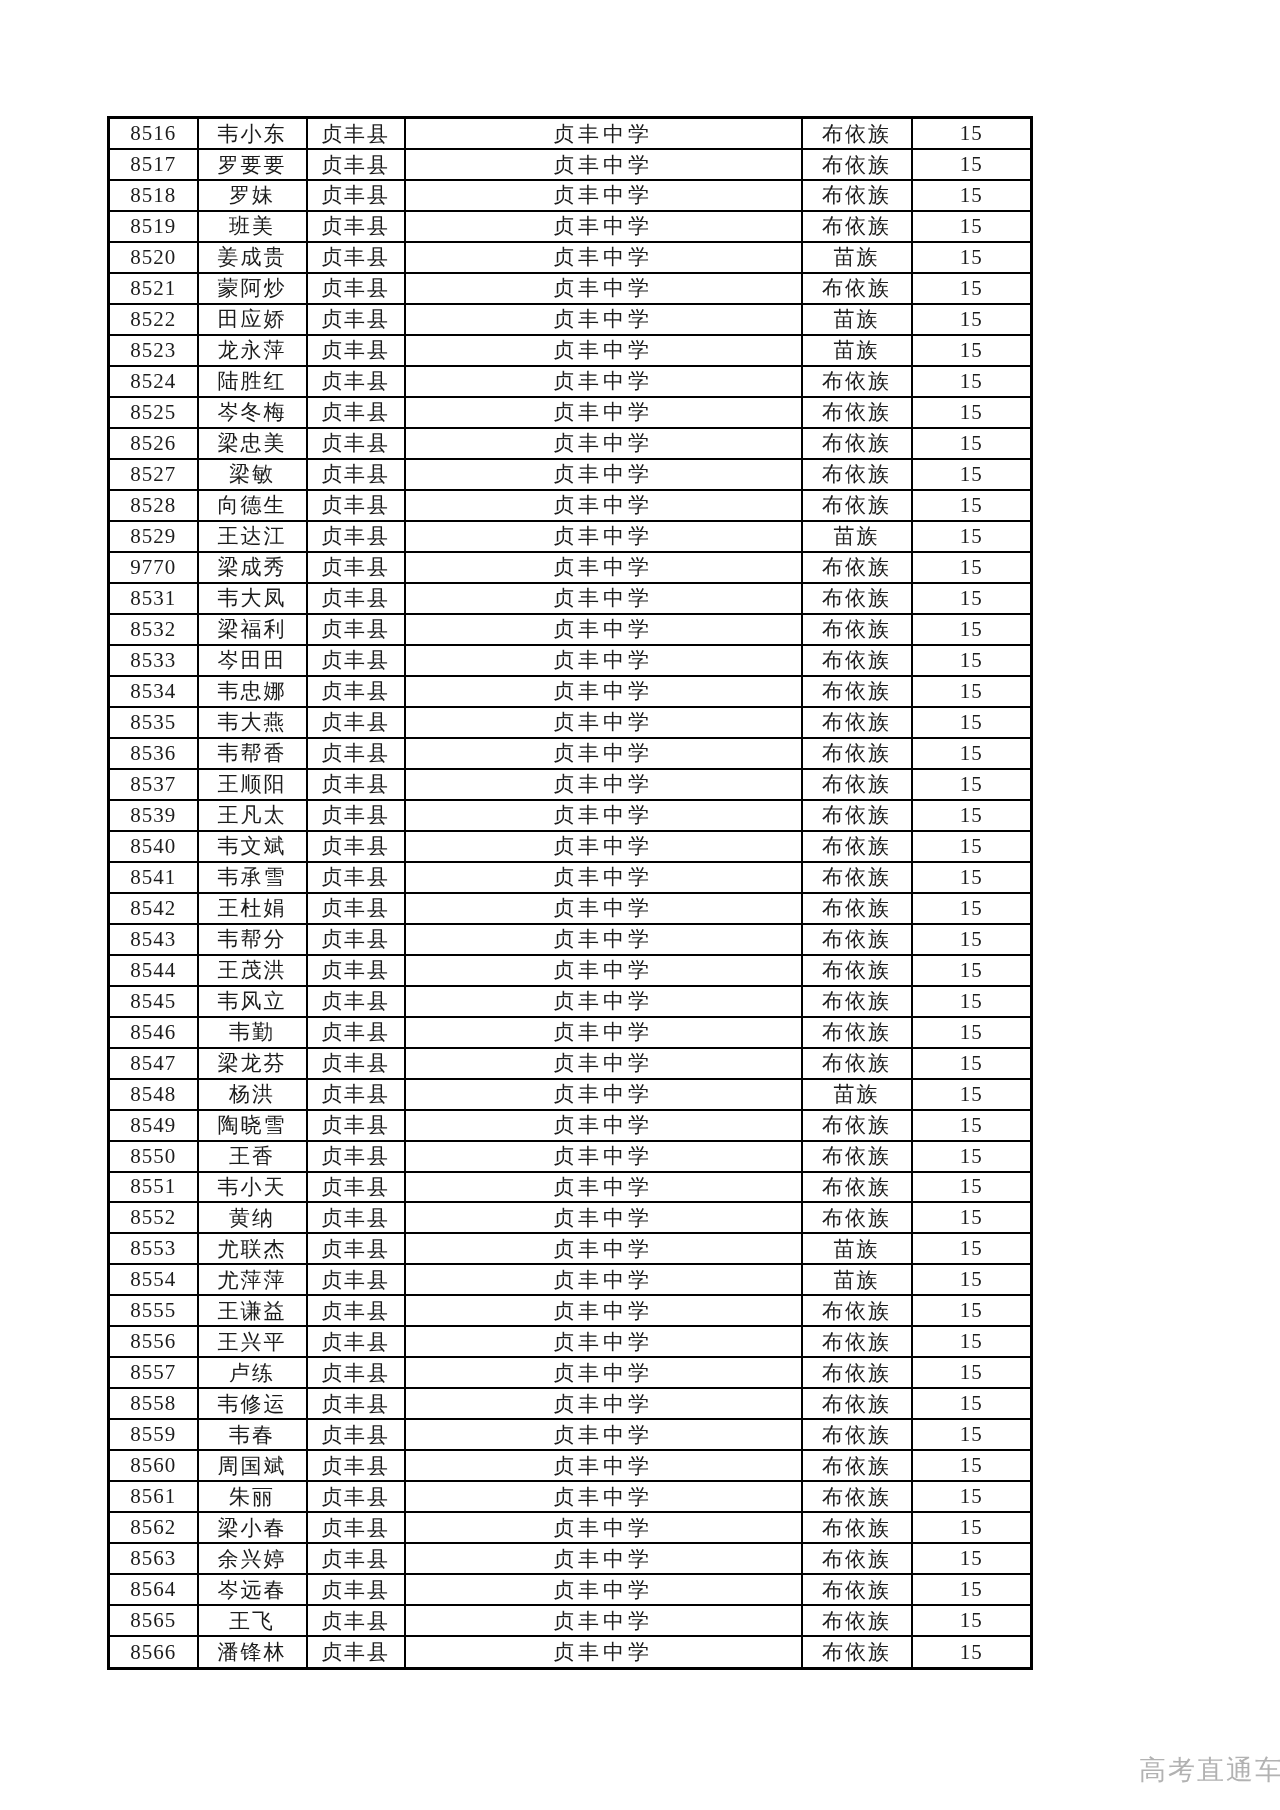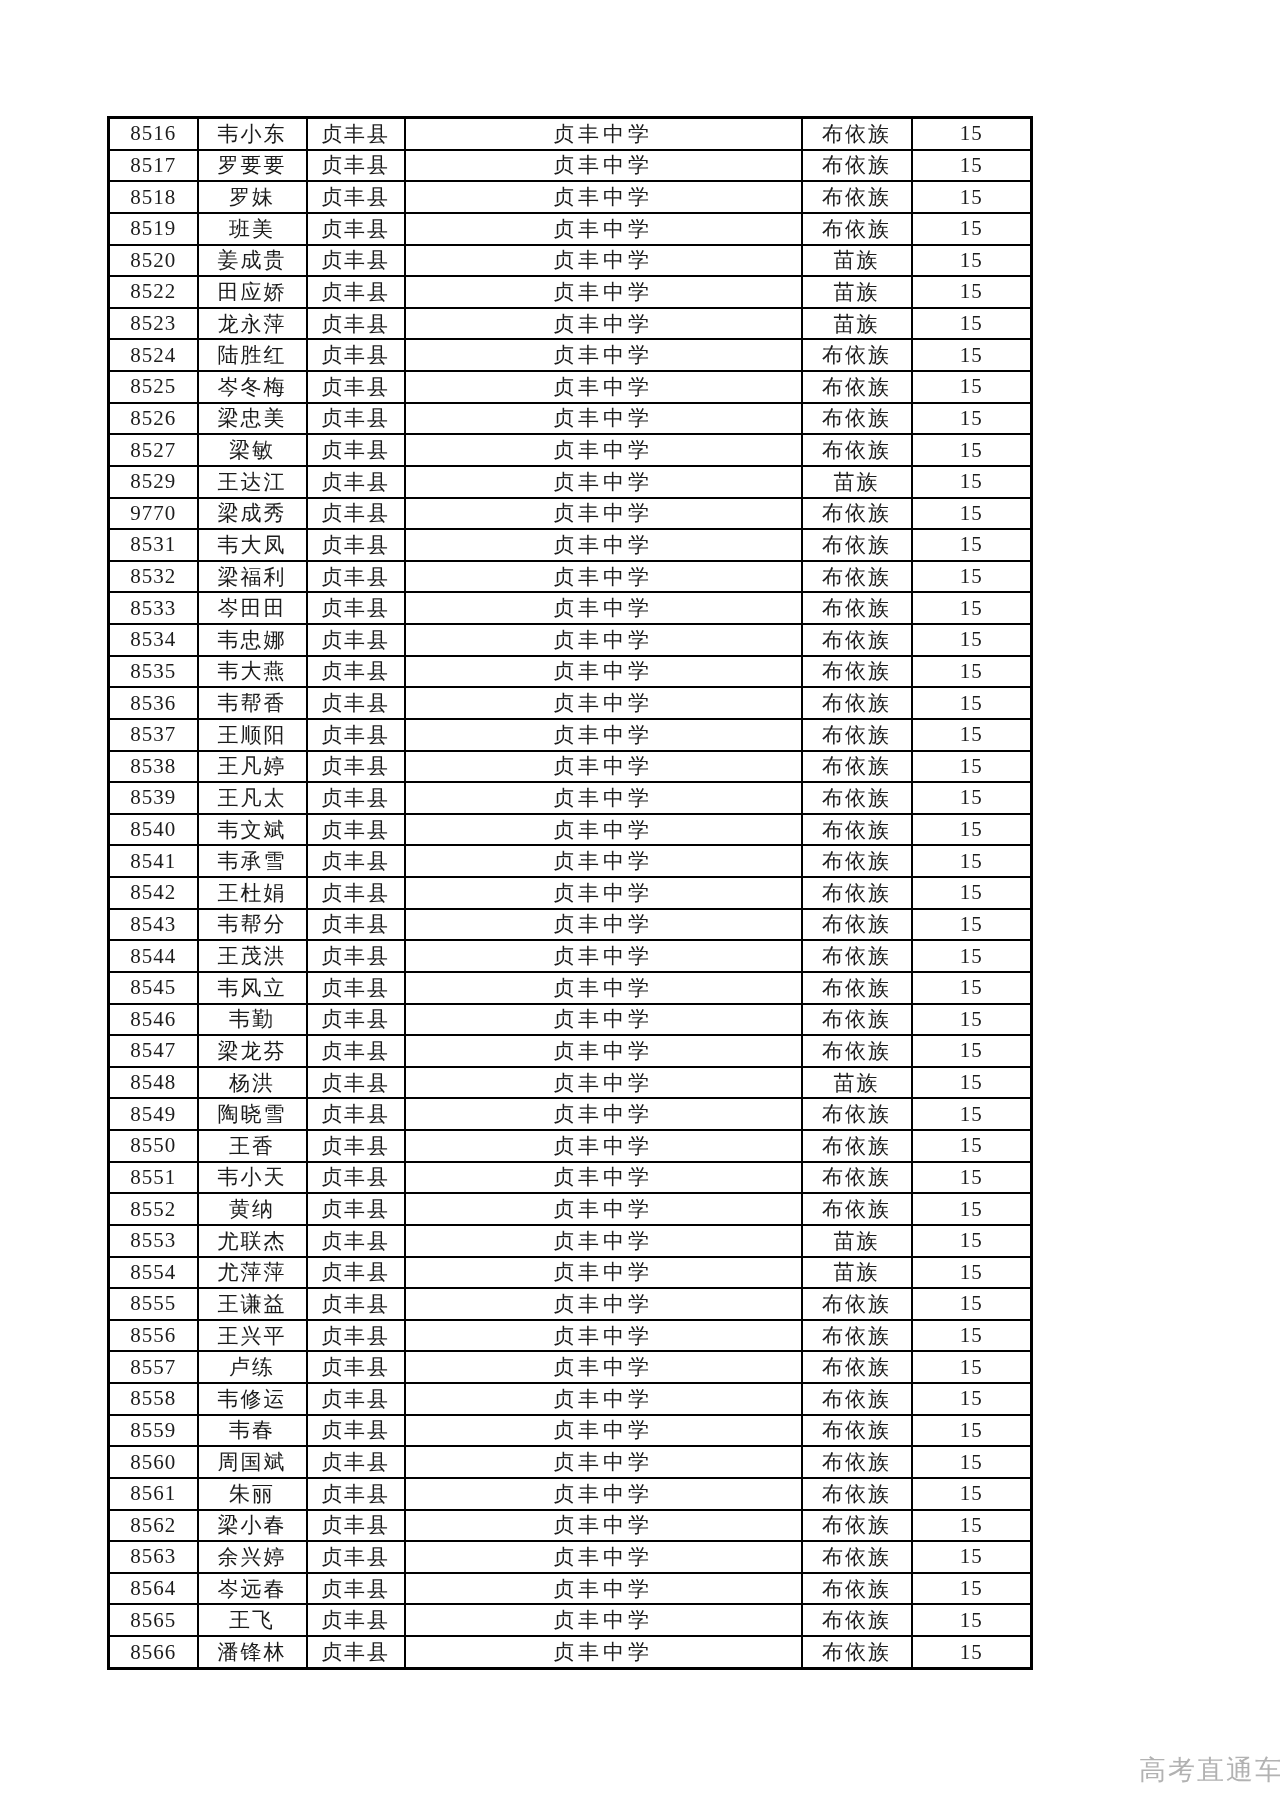--- a/index.html
+++ b/index.html
@@ -102,20 +102,28 @@
         </tr>
         <tr>
           <td class="col-id">8520</td>
           <td class="col-name">姜成贵</td>
           <td class="col-county">贞丰县</td>
           <td class="col-school">贞丰中学</td>
           <td class="col-ethnicity">苗族</td>
           <td class="col-score">15</td>
         </tr>
         <tr>
+          <td class="col-id">8521</td>
+          <td class="col-name">蒙阿炒</td>
+          <td class="col-county">贞丰县</td>
+          <td class="col-school">贞丰中学</td>
+          <td class="col-ethnicity">布依族</td>
+          <td class="col-score">15</td>
+        </tr>
+        <tr>
           <td class="col-id">8522</td>
           <td class="col-name">田应娇</td>
           <td class="col-county">贞丰县</td>
           <td class="col-school">贞丰中学</td>
           <td class="col-ethnicity">苗族</td>
           <td class="col-score">15</td>
         </tr>
         <tr>
           <td class="col-id">8523</td>
           <td class="col-name">龙永萍</td>
@@ -150,20 +158,28 @@
         </tr>
         <tr>
           <td class="col-id">8527</td>
           <td class="col-name">梁敏</td>
           <td class="col-county">贞丰县</td>
           <td class="col-school">贞丰中学</td>
           <td class="col-ethnicity">布依族</td>
           <td class="col-score">15</td>
         </tr>
         <tr>
+          <td class="col-id">8528</td>
+          <td class="col-name">向德生</td>
+          <td class="col-county">贞丰县</td>
+          <td class="col-school">贞丰中学</td>
+          <td class="col-ethnicity">布依族</td>
+          <td class="col-score">15</td>
+        </tr>
+        <tr>
           <td class="col-id">8529</td>
           <td class="col-name">王达江</td>
           <td class="col-county">贞丰县</td>
           <td class="col-school">贞丰中学</td>
           <td class="col-ethnicity">苗族</td>
           <td class="col-score">15</td>
         </tr>
         <tr>
           <td class="col-id">9770</td>
           <td class="col-name">梁成秀</td>
@@ -216,28 +232,20 @@
           <td class="col-id">8536</td>
           <td class="col-name">韦帮香</td>
           <td class="col-county">贞丰县</td>
           <td class="col-school">贞丰中学</td>
           <td class="col-ethnicity">布依族</td>
           <td class="col-score">15</td>
         </tr>
         <tr>
           <td class="col-id">8537</td>
           <td class="col-name">王顺阳</td>
-          <td class="col-county">贞丰县</td>
-          <td class="col-school">贞丰中学</td>
-          <td class="col-ethnicity">布依族</td>
-          <td class="col-score">15</td>
-        </tr>
-        <tr>
-          <td class="col-id">8538</td>
-          <td class="col-name">王凡婷</td>
           <td class="col-county">贞丰县</td>
           <td class="col-school">贞丰中学</td>
           <td class="col-ethnicity">布依族</td>
           <td class="col-score">15</td>
         </tr>
         <tr>
           <td class="col-id">8539</td>
           <td class="col-name">王凡太</td>
           <td class="col-county">贞丰县</td>
           <td class="col-school">贞丰中学</td>

